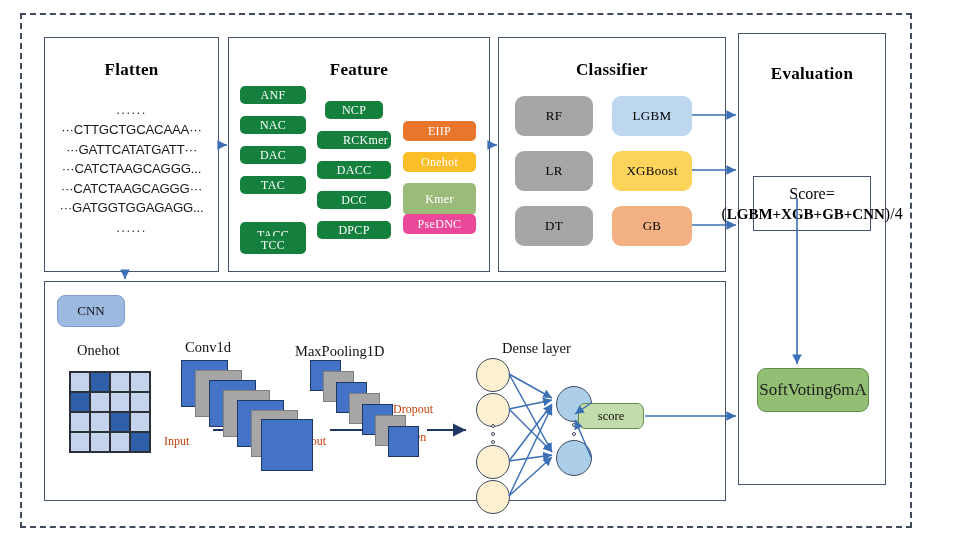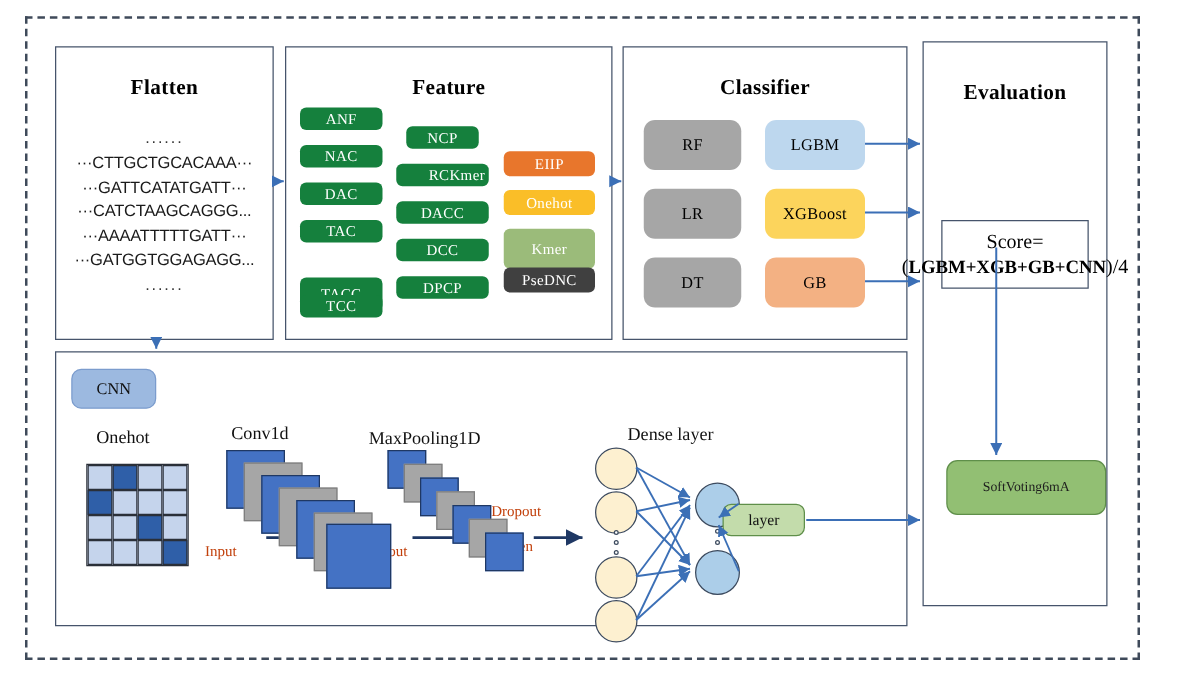--- a/index.html
+++ b/index.html
@@ -43,24 +43,24 @@
   .clf.grey{background:#a6a6a6;}
 
   
   #panel-evaluation{left:738px;top:33px;width:148px;height:452px;padding-left:17px;}
   #panel-evaluation .panel-title{top:30px;}
   #score-formula{position:absolute;left:14px;top:142px;width:118px;height:55px;
                  border:1.2px solid #46546b;background:#fff;box-sizing:border-box;
                  display:flex;align-items:center;justify-content:center;
                  text-align:center;font-size:16px;line-height:20px;padding:2px 3px;}
   #score-formula .sc{font-variant:small-caps;font-size:15px;font-weight:600;}
-  #softvoting{position:absolute;left:18px;top:334px;width:128px;height:44px;
+  #softvoting{position:absolute;left:18px;top:334px;width:112px;height:44px;
               background:#92bf73;border:1px solid #5f8f4a;border-radius:9px;
               display:flex;align-items:center;justify-content:center;
-              font-size:11px;color:#1d1d1d;box-sizing:border-box;}
+              font-size:17px;color:#1d1d1d;box-sizing:border-box;}
 
   
   #panel-cnn{left:44px;top:281px;width:682px;height:220px;padding-left:36px;}
   #cnn-badge{position:absolute;left:12px;top:13px;width:68px;height:32px;
              background:#9cb9e0;border:1px solid #7b9ccd;border-radius:8px;
              display:flex;align-items:center;justify-content:center;
              font-size:13px;color:#111;box-sizing:border-box;}
   .stage-label{position:absolute;font-size:14.5px;color:#111;white-space:nowrap;}
   .flow-label{position:absolute;font-size:12px;color:#c2410c;white-space:nowrap;}
 
@@ -99,21 +99,21 @@
 
   <div class="dashed-frame"></div>
 
   <div class="panel" id="panel-sequence">
     <div class="panel-title">Flatten</div>
     <div class="seq-body">
       <div class="seq-dots">......</div>
       <div>···CTTGCTGCACAAA···</div>
       <div>···GATTCATATGATT···</div>
       <div>···CATCTAAGCAGGG...</div>
-      <div>···AAAATTTTTGATT···</div>
+      <div>···CATCTAAGCAGGG···</div>
       <div>···GATGGTGGAGAGG...</div>
       <div class="seq-dots">......</div>
     </div>
   </div>
 
   <div class="panel" id="panel-feature">
     <div class="panel-title">Feature</div>
 
     <div class="pill grey" style="left:11px;top:48px;width:66px;height:18px;">ANF</div>
     <div class="pill grey" style="left:11px;top:78px;width:66px;height:18px;">NAC</div>
@@ -124,21 +124,21 @@
 
     <div class="pill grey" style="left:96px;top:63px;width:58px;height:18px;">NCP</div>
     <div class="pill grey" style="left:88px;top:93px;width:74px;height:18px;padding-left:23px;">RCKmer</div>
     <div class="pill grey" style="left:88px;top:123px;width:74px;height:18px;">DACC</div>
     <div class="pill grey" style="left:88px;top:153px;width:74px;height:18px;">DCC</div>
     <div class="pill grey" style="left:88px;top:183px;width:74px;height:18px;">DPCP</div>
 
     <div class="pill" style="left:174px;top:83px;width:73px;height:20px;background:#e8762c;">EIIP</div>
     <div class="pill" style="left:174px;top:114px;width:73px;height:20px;background:#fabe28;">Onehot</div>
     <div class="pill" style="left:174px;top:145px;width:73px;height:32px;background:#9bbb7a;">Kmer</div>
-    <div class="pill" style="left:174px;top:176px;width:73px;height:20px;background:#404040;">PseDNC</div>
+    <div class="pill" style="left:174px;top:176px;width:73px;height:20px;background:#ec4899;">PseDNC</div>
   </div>
 
   <div class="panel" id="panel-classifier">
     <div class="panel-title">Classifier</div>
 
     <div class="clf grey" style="left:16px;top:58px;width:78px;height:40px;">RF</div>
     <div class="clf grey" style="left:16px;top:113px;width:78px;height:40px;">LR</div>
     <div class="clf grey" style="left:16px;top:168px;width:78px;height:40px;">DT</div>
 
     <div class="clf" style="left:113px;top:58px;width:80px;height:40px;background:#bdd7ee;">LGBM</div>
@@ -212,21 +212,21 @@
     <div class="vdot" style="left:446px;top:150px;"></div>
     <div class="vdot" style="left:446px;top:158px;"></div>
     <div class="vdot" style="left:446px;top:142px;"></div>
 
     <div class="node hid" style="left:511px;top:104px;width:36px;height:36px;"></div>
     <div class="node hid" style="left:511px;top:158px;width:36px;height:36px;"></div>
     <div class="vdot" style="left:527px;top:141px;"></div>
     <div class="vdot" style="left:527px;top:150px;"></div>
   </div>
 
-  <div id="score-box">layer</div>
+  <div id="score-box">score</div>
 
   <svg class="ov">
     <defs>
       <marker id="ar" markerWidth="7" markerHeight="7" refX="6" refY="3" orient="auto">
         <path d="M0,0 L6,3 L0,6 z" fill="#3b6fb6"></path>
       </marker>
       <marker id="arD" markerWidth="7" markerHeight="7" refX="6" refY="3" orient="auto">
         <path d="M0,0 L6,3 L0,6 z" fill="#1f3864"></path>
       </marker>
     </defs>

